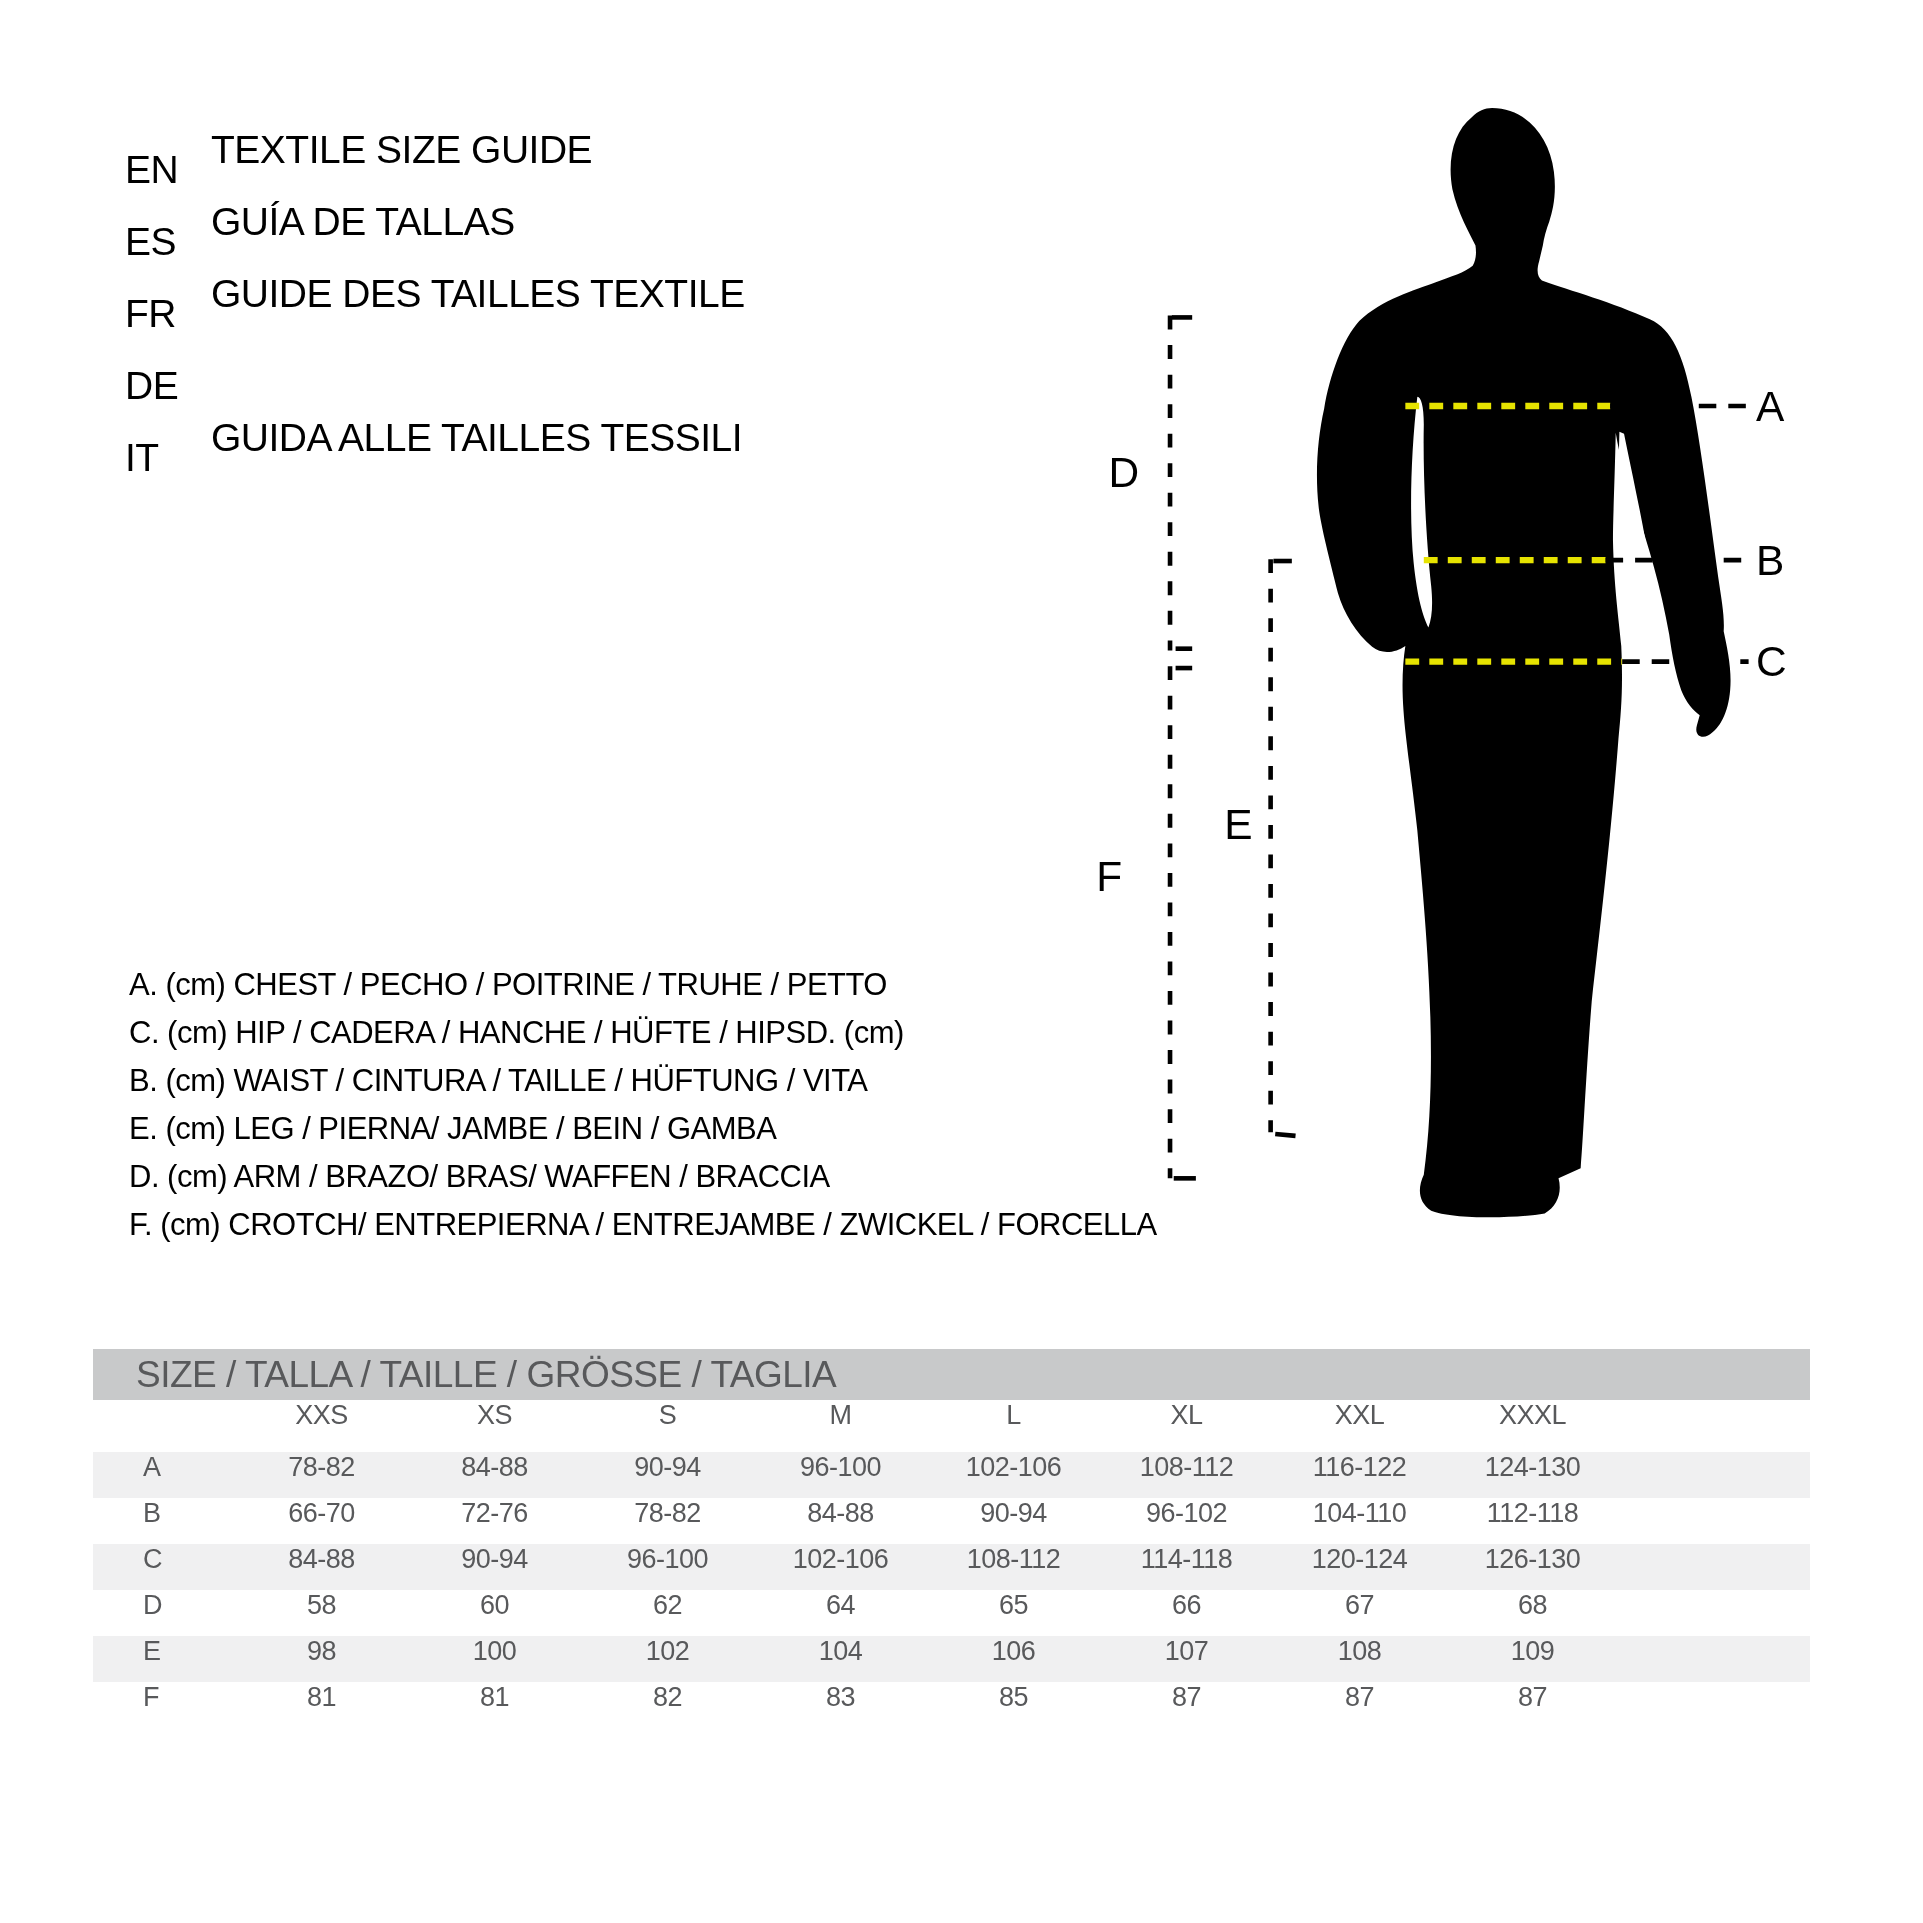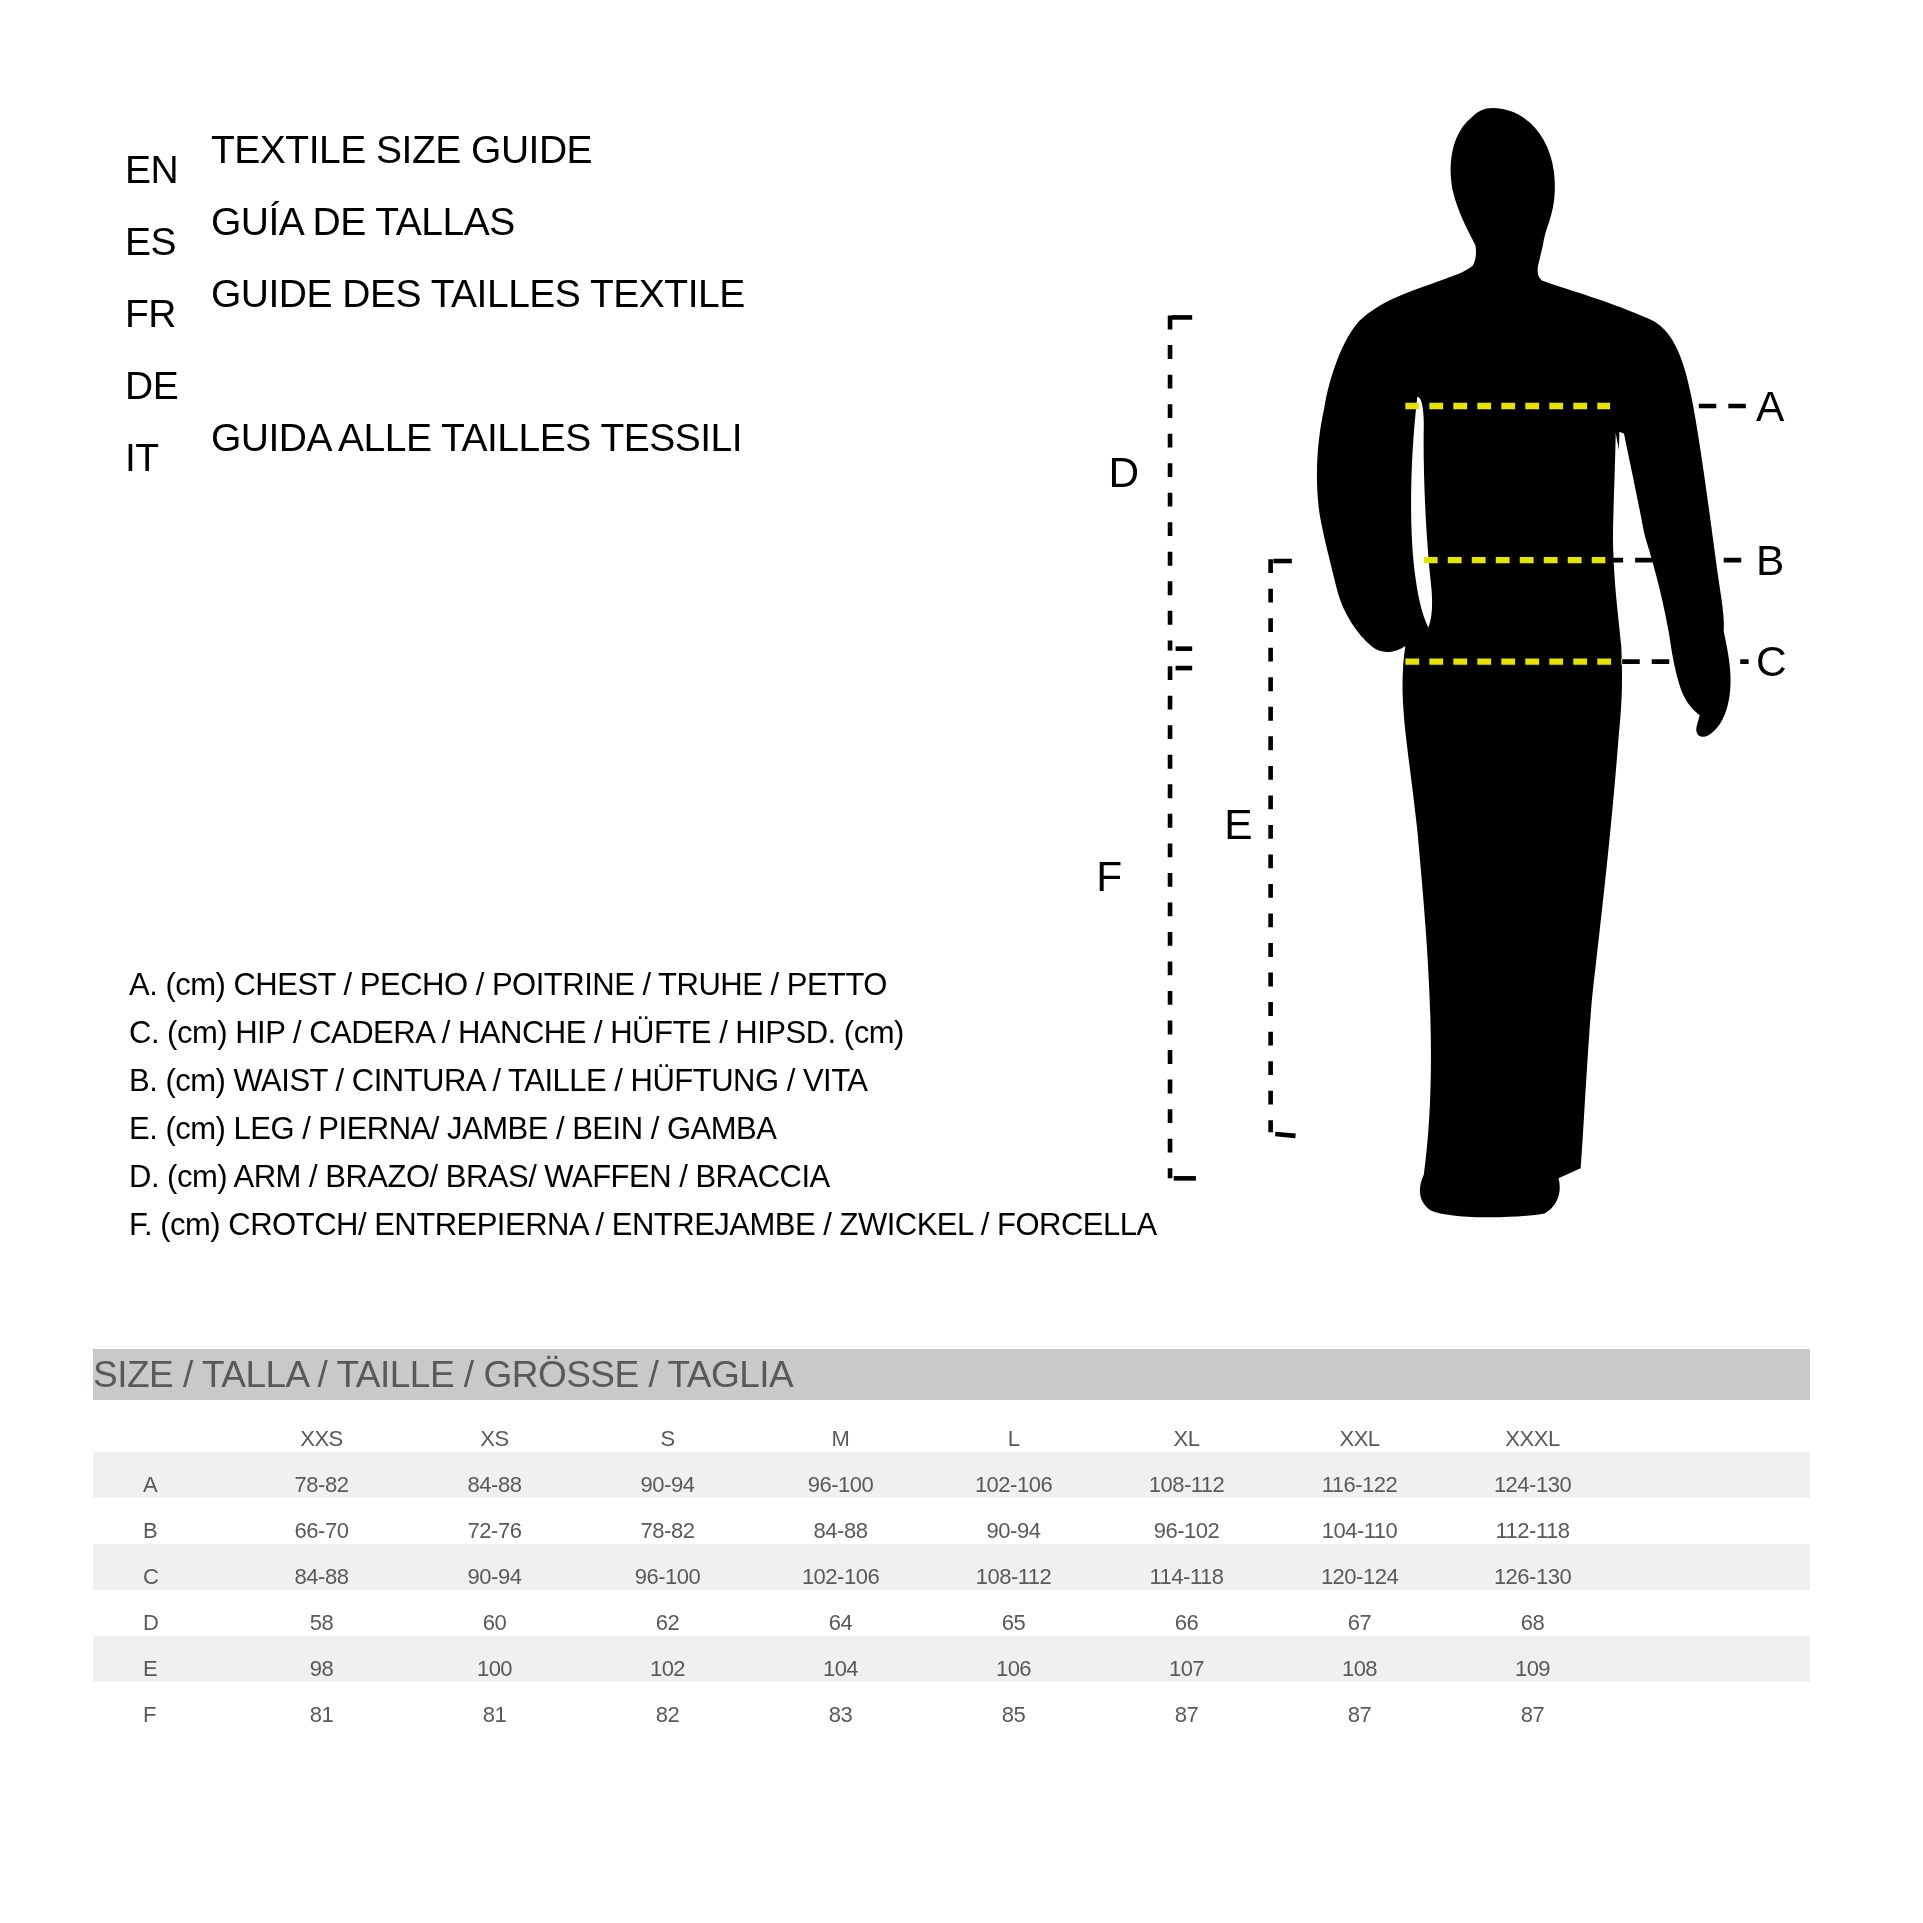--- a/index.html
+++ b/index.html
@@ -31,23 +31,23 @@
   
   .figure-svg{position:absolute;left:0;top:0;width:1923px;height:1923px;}
   .measure-label{font-family:"Liberation Sans",sans-serif;font-size:46px;fill:#000;}
   
   .size-table{
     position:absolute;left:93px;top:1349px;width:1717px;
     color:#58595b;letter-spacing:-0.5px;
   }
   .table-band{
     height:51px;background:#c8c9ca;display:flex;align-items:center;
-    box-sizing:border-box;font-size:37px;white-space:nowrap;
-  }
-  .trow{display:flex;align-items:flex-end;height:46px;font-size:22px;}
+    padding-left:43px;box-sizing:border-box;font-size:37px;white-space:nowrap;
+  }
+  .trow{display:flex;align-items:flex-start;height:46px;font-size:27px;}
   .trow.size-row{height:52px;}
   .trow.striped{background:#f0f0f1;}
   .tl{flex:0 0 142px;width:142px;padding-left:50px;box-sizing:border-box;}
   .tc{flex:0 0 173px;width:173px;text-align:center;}
   .tfill{flex:1 1 auto;}
 </style>
 </head>
 <body>
 
 <div class="canvas">

